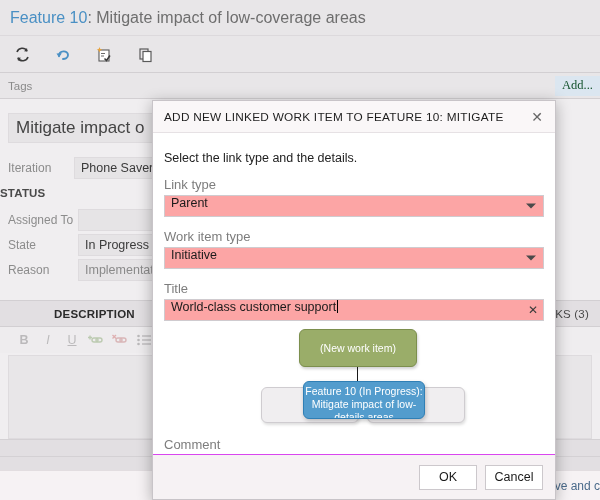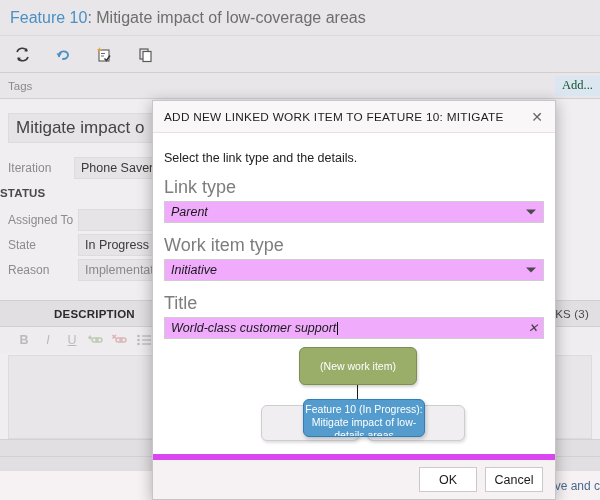--- a/index.html
+++ b/index.html
@@ -137,24 +137,24 @@
     width: 355px;
   }
   .dlg-close {
     position: absolute; right: 0; top: 0; width: 36px; height: 31px;
     display: flex; align-items: center; justify-content: center;
     font-size: 14px; color: #666;
   }
   .dlg-body { position: relative; height: 322px; background: #ffffff; padding: 0 11px; }
   .dlg-intro { font-size: 12.5px; color: #222; padding-top: 18px; }
 
-  .f-label { font-size: 18px; color: #7d7d7d; margin-top: 12px; margin-bottom: 3px; }
+  .f-label { font-size: 13px; color: #7d7d7d; margin-top: 12px; margin-bottom: 3px; }
   .f-input {
-    position: relative; height: 22px; border: 1px solid #cfcbcf; background: #f0abfc;
-    display: flex; align-items: center; font-style: italic;
+    position: relative; height: 22px; border: 1px solid #cfcbcf; background: #fca5a5;
+    display: flex; 
   }
   .f-val { font-size: 12.5px; color: #1a1a1a; padding-left: 6px; white-space: nowrap; }
   .caret {
     position: absolute; right: 7px; top: 50%; transform: translateY(-50%);
     width: 0; height: 0; border-left: 5px solid transparent; border-right: 5px solid transparent;
     border-top: 5px solid #4a4a4a;
   }
   .clearx {
     position: absolute; right: 5px; top: 50%; transform: translateY(-50%);
     font-size: 12px; color: #3a3a3a;
@@ -193,21 +193,21 @@
     position: absolute; left: 193px; top: 40px; width: 1px; height: 22px; background: #1a1a1a;
   }
   .arrow-head {
     position: absolute; left: 189px; top: 60px;
     width: 0; height: 0; border-left: 5px solid transparent; border-right: 5px solid transparent;
     border-top: 7px solid #1a1a1a;
   }
 
   .dlg-footer {
     position: absolute; left: 0; bottom: 0; width: 100%; height: 45px;
-    background: #f6f2f4; border-top: 6px solid #d946ef;
+    background: #f6f2f4; border-top: 1px solid #d946ef;
     display: flex; align-items: center; justify-content: flex-end;
     gap: 8px; padding-right: 12px;
   }
   .dlg-btn {
     width: 58px; height: 25px; background: #ffffff; border: 1px solid #ccc8cc;
     font-size: 12.5px; color: #1a1a1a;
     display: flex; align-items: center; justify-content: center;
   }
 </style>
 </head>

